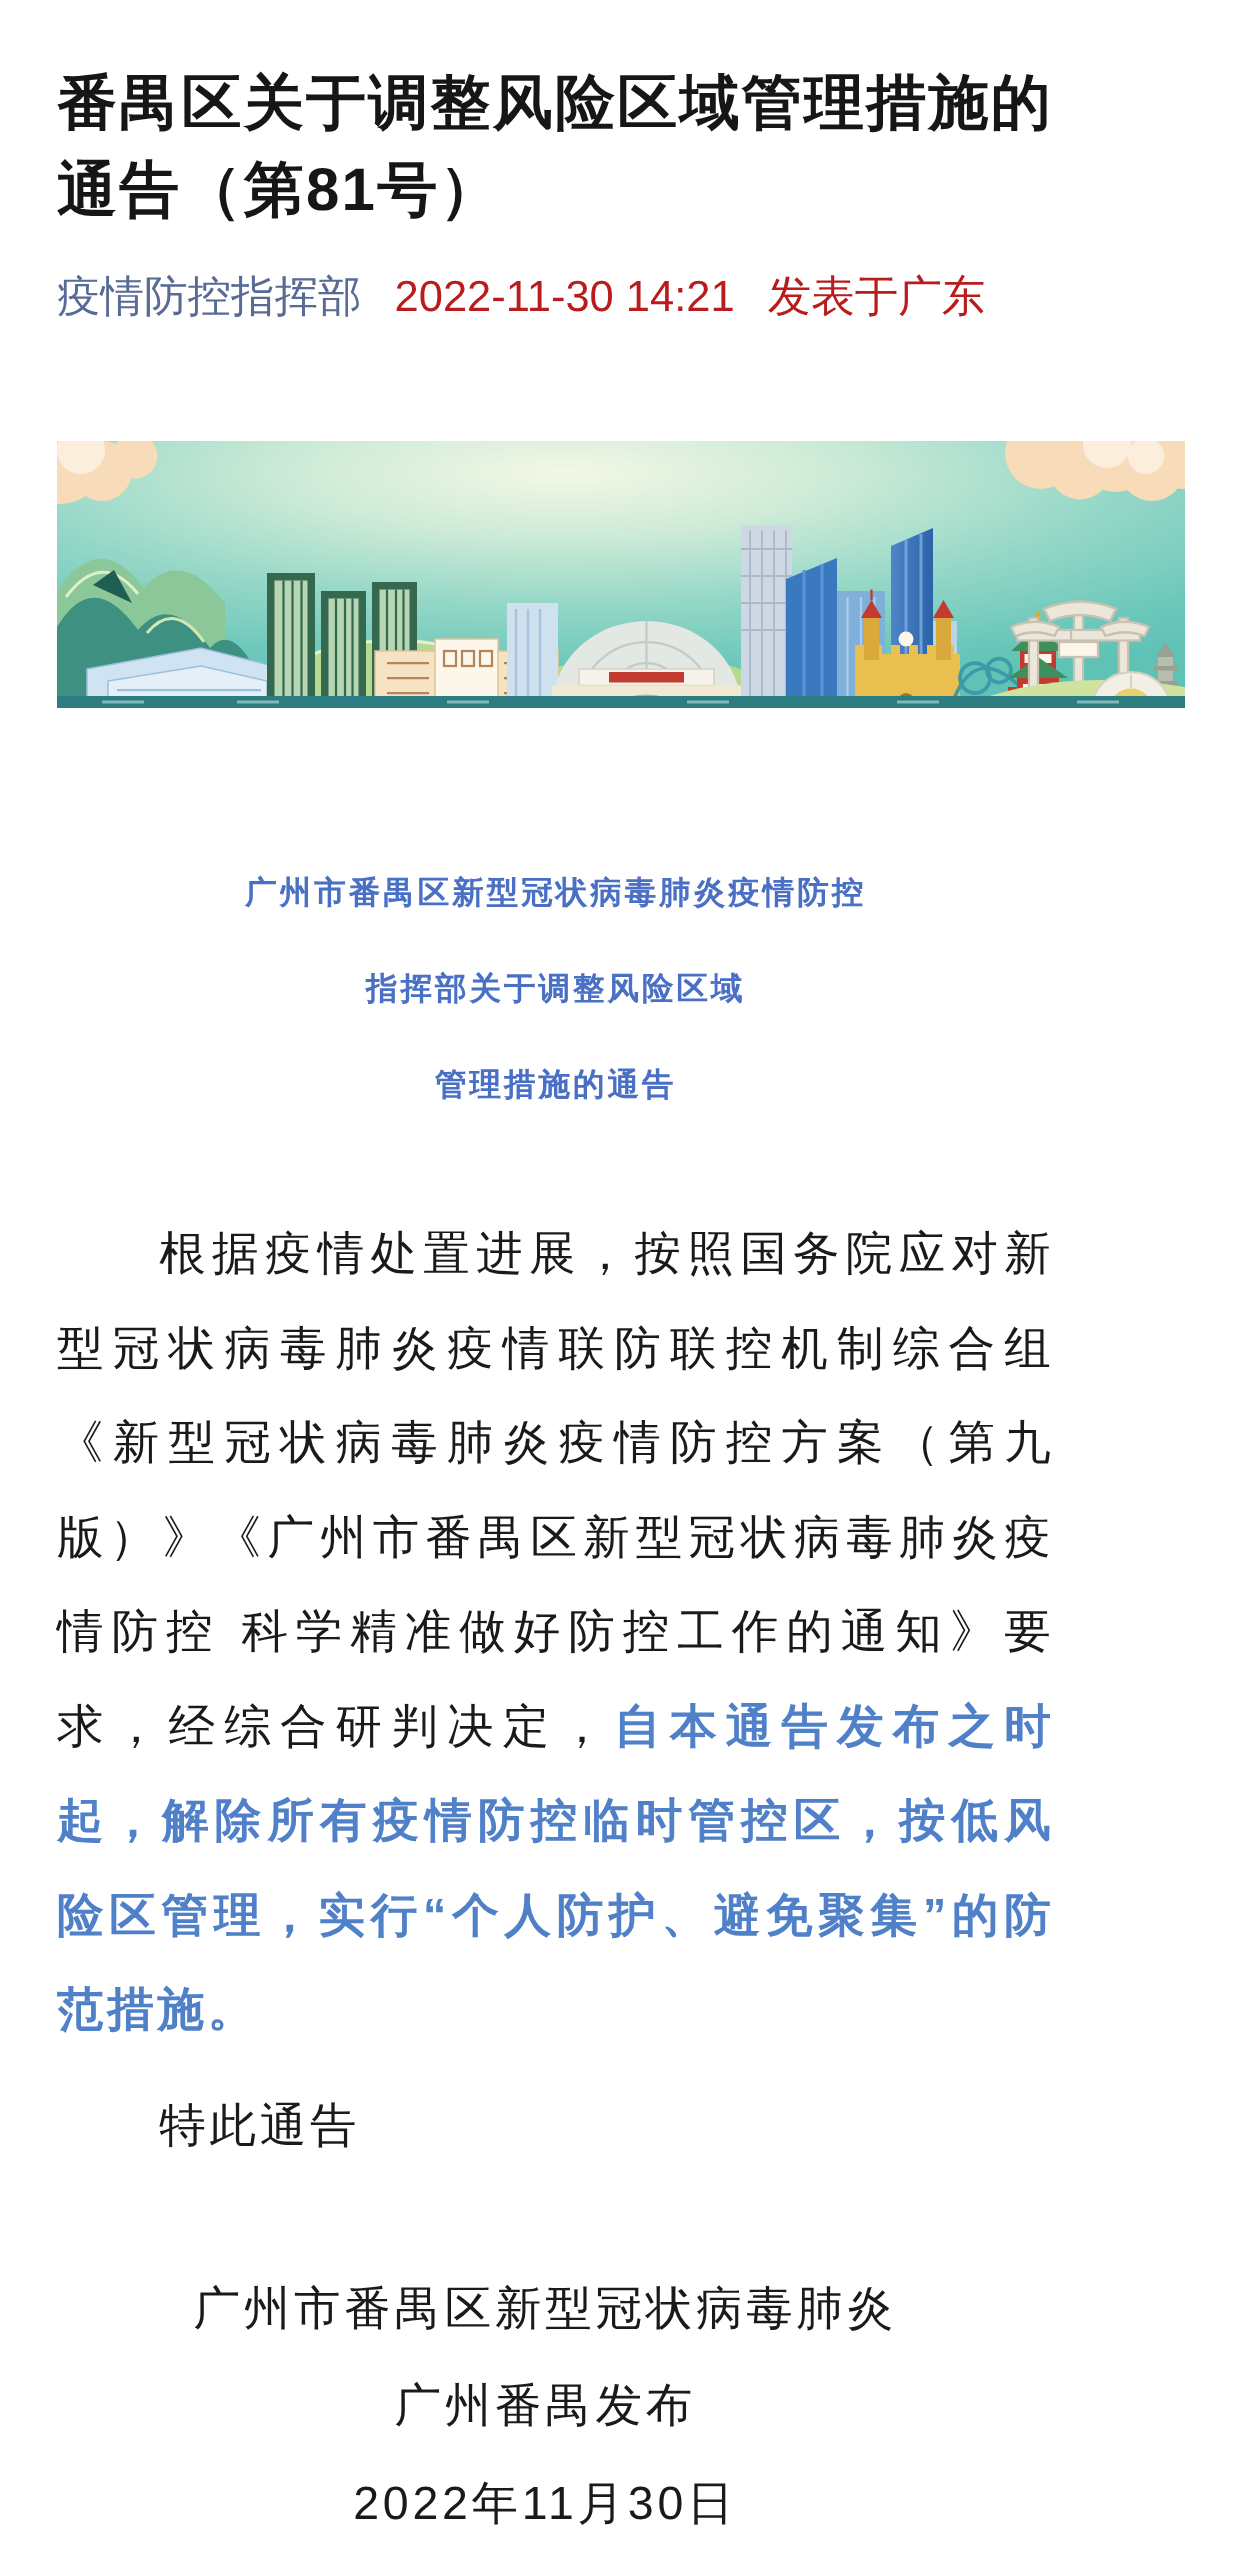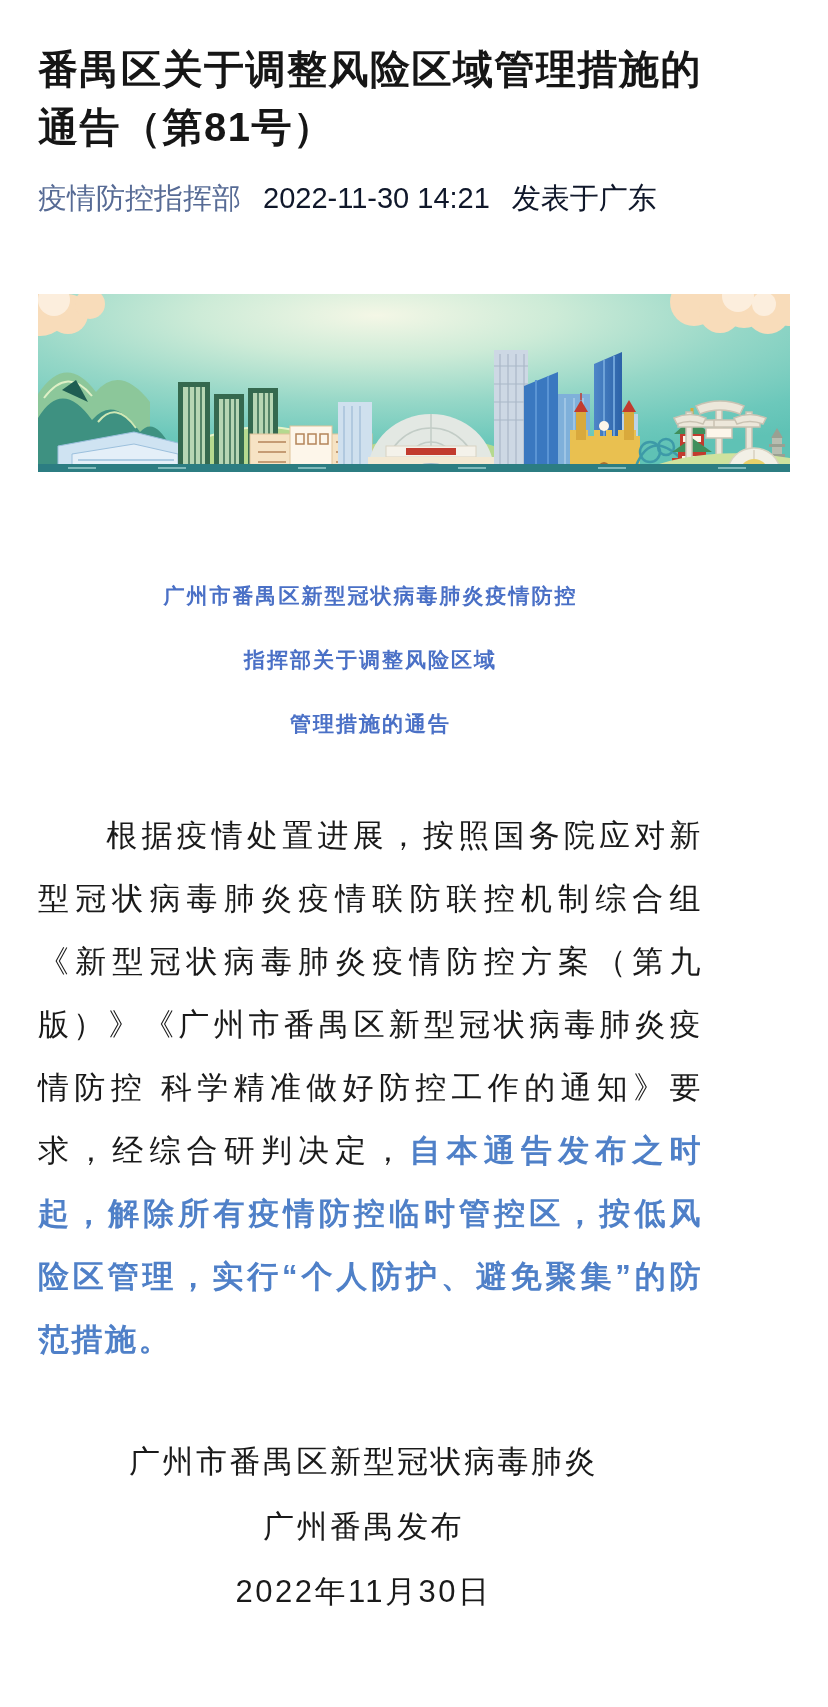--- a/index.html
+++ b/index.html
@@ -14,21 +14,21 @@
   .article-title {
     font-size:40px; font-weight:bold; line-height:1.45;
     letter-spacing:1.5px; color:#161616;
   }
 
   .byline {
     margin-top:26px; font-size:29px; line-height:32px;
     display:flex; align-items:baseline; gap:22px; white-space:nowrap;
   }
   .account-link { color:#576b95; }
-  .meta-text { color:#0f172a; }
+  .meta-text { color:#b91c1c; }
 
   .banner-wrap { margin-top:80px; width:752px; height:178px; overflow:hidden; }
   .banner-wrap svg { display:block; }
 
   .notice-heading {
     margin-top:92px; text-align:center;
     font-size:21px; font-weight:bold; color:#4a70c6;
     line-height:64px; letter-spacing:2px;
   }
 
@@ -265,20 +265,21 @@
   </div>
 
   <div class="notice-heading">
     <div>广州市番禺区新型冠状病毒肺炎疫情防控</div>
     <div>指挥部关于调整风险区域</div>
     <div>管理措施的通告</div>
   </div>
 
   <div class="body-text">
     <p class="indent"><span>根据疫情处置进展，按照国务院应对新型冠状病毒肺炎疫情联防联控机制综合组《新型冠状病毒肺炎疫情防控方案（第九版）》《广州市番禺区新型冠状病毒肺炎疫情防控 科学精准做好防控工作的通知》要求，经综合研判决定，</span><span class="highlight">自本通告发布之时起，解除所有疫情防控临时管控区，按低风险区管理，实行“个人防护、避免聚集”的防范措施。</span></p>
+    <p class="indent closing">特此通告</p>
   </div>
 
   <div class="signature">
     <div>广州市番禺区新型冠状病毒肺炎</div>
     <div>广州番禺发布</div>
     <div>2022年11月30日</div>
   </div>
 
 </div>
 

